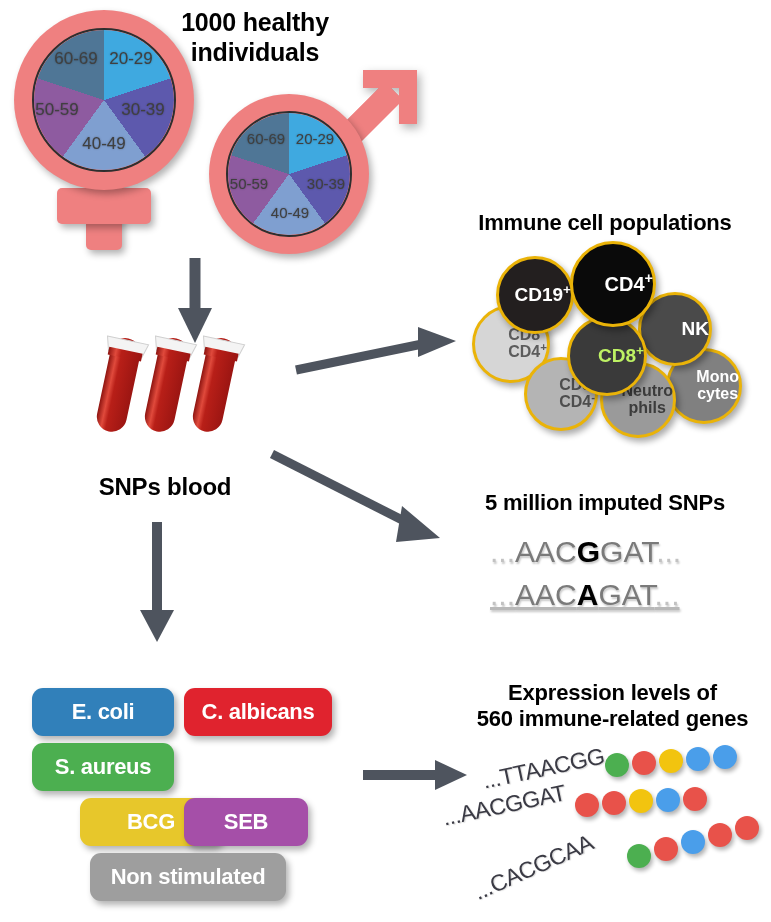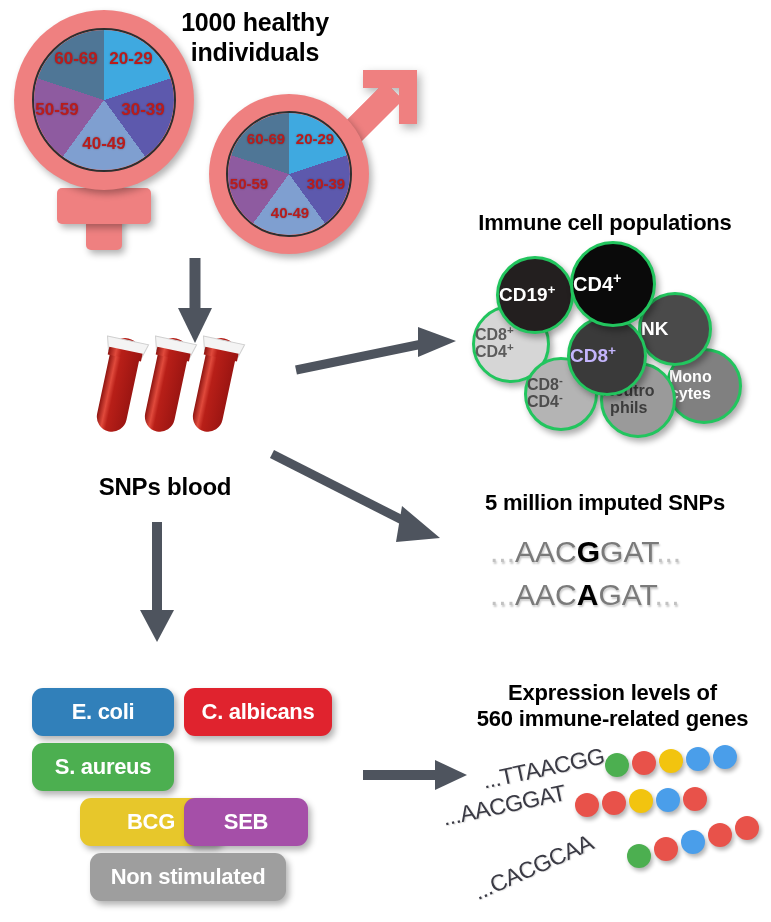--- a/index.html
+++ b/index.html
@@ -43,45 +43,45 @@
     border: 2px solid #2e2e2e;
     box-sizing: border-box;
   }
   .pie {
     position: absolute;
     inset: 0;
     border-radius: 50%;
   }
   .slice-label {
     position: absolute;
-    color: #b91c1c;
-    font-weight: bold;
+    color: #404040;
+    font-weight: normal;
     white-space: nowrap;
     transform: translate(-50%, -50%);
     text-shadow: 0 0 2px rgba(0,0,0,0.35);
   }
   .female-stem {
     position: absolute;
     background: #ef8080;
     border-radius: 5px;
     box-shadow: 3px 4px 7px rgba(0,0,0,0.30);
   }
 
   
   .arrow-svg { position: absolute; overflow: visible; }
 
   
   .bubble {
     position: absolute;
     border-radius: 50%;
-    border: 3px solid #22c55e;
+    border: 3px solid #eab308;
     box-sizing: border-box;
     display: flex;
     align-items: center;
-    justify-content: flex-start;
+    justify-content: flex-end;
     text-align: center;
     font-weight: bold;
     line-height: 1.05;
     box-shadow: 3px 4px 6px rgba(0,0,0,0.33);
   }
   .bubble sup { font-size: 0.72em; vertical-align: super; line-height: 0; }
 
   
   .snp-line {
     position: absolute;
@@ -247,38 +247,38 @@
     </div>
     <div class="bubble" style="left:666px; top:348px; width:76px; height:76px; background:#808080; color:#ffffff; font-size:16px; z-index:3;">
       <span>Mono<br>cytes</span>
     </div>
     <div class="bubble" style="left:600px; top:362px; width:76px; height:76px; background:#9a9a9a; color:#3c3c3c; font-size:16px; z-index:4;">
       <span>Neutro<br>phils</span>
     </div>
     <div class="bubble" style="left:638px; top:292px; width:74px; height:74px; background:#4a4a4a; color:#ffffff; font-size:19px; z-index:5;">
       <span>NK</span>
     </div>
-    <div class="bubble" style="left:567px; top:316px; width:80px; height:80px; background:#3a3a3a; color:#c4b5fd; font-size:19px; z-index:6;">
+    <div class="bubble" style="left:567px; top:316px; width:80px; height:80px; background:#3a3a3a; color:#bef264; font-size:19px; z-index:6;">
       <span>CD8<sup>+</sup></span>
     </div>
     <div class="bubble" style="left:496px; top:256px; width:78px; height:78px; background:#231f1f; color:#ffffff; font-size:19px; z-index:7;">
       <span>CD19<sup>+</sup></span>
     </div>
     <div class="bubble" style="left:570px; top:241px; width:86px; height:86px; background:#0a0a0a; color:#ffffff; font-size:20px; z-index:8;">
       <span>CD4<sup>+</sup></span>
     </div>
   </div>
 
   <div class="abs heading" style="left:460px; top:490px; width:290px; font-size:22px;">5 million imputed SNPs</div>
 
   <div class="snp-line" style="left:490px; top:535px;">
     <span class="dim">...</span><span class="mid">AAC</span><span class="hi">G</span><span class="mid">GAT</span><span class="dim">...</span>
   </div>
 
-  <div class="snp-line" style="left:490px; top:578px;">
+  <div class="snp-line" style="left:490px; top:578px;text-decoration:underline;">
     <span class="dim">...</span><span class="mid">AAC</span><span class="hi">A</span><span class="mid">GAT</span><span class="dim">...</span>
   </div>
 
   <div class="pill" style="left:32px; top:688px; width:142px; height:48px; background:#3180ba;">E. coli</div>
   <div class="pill" style="left:184px; top:688px; width:148px; height:48px; background:#e0232e;">C. albicans</div>
   <div class="pill" style="left:32px; top:743px; width:142px; height:48px; background:#4caf50;">S. aureus</div>
   <div class="pill" style="left:32px; top:798px; width:142px; height:48px; background:#e7c72b;margin-left:48px;">BCG</div>
   <div class="pill" style="left:184px; top:798px; width:124px; height:48px; background:#a54fa8;">SEB</div>
   <div class="pill" style="left:90px; top:853px; width:196px; height:48px; background:#9e9e9e;">Non stimulated</div>
 

